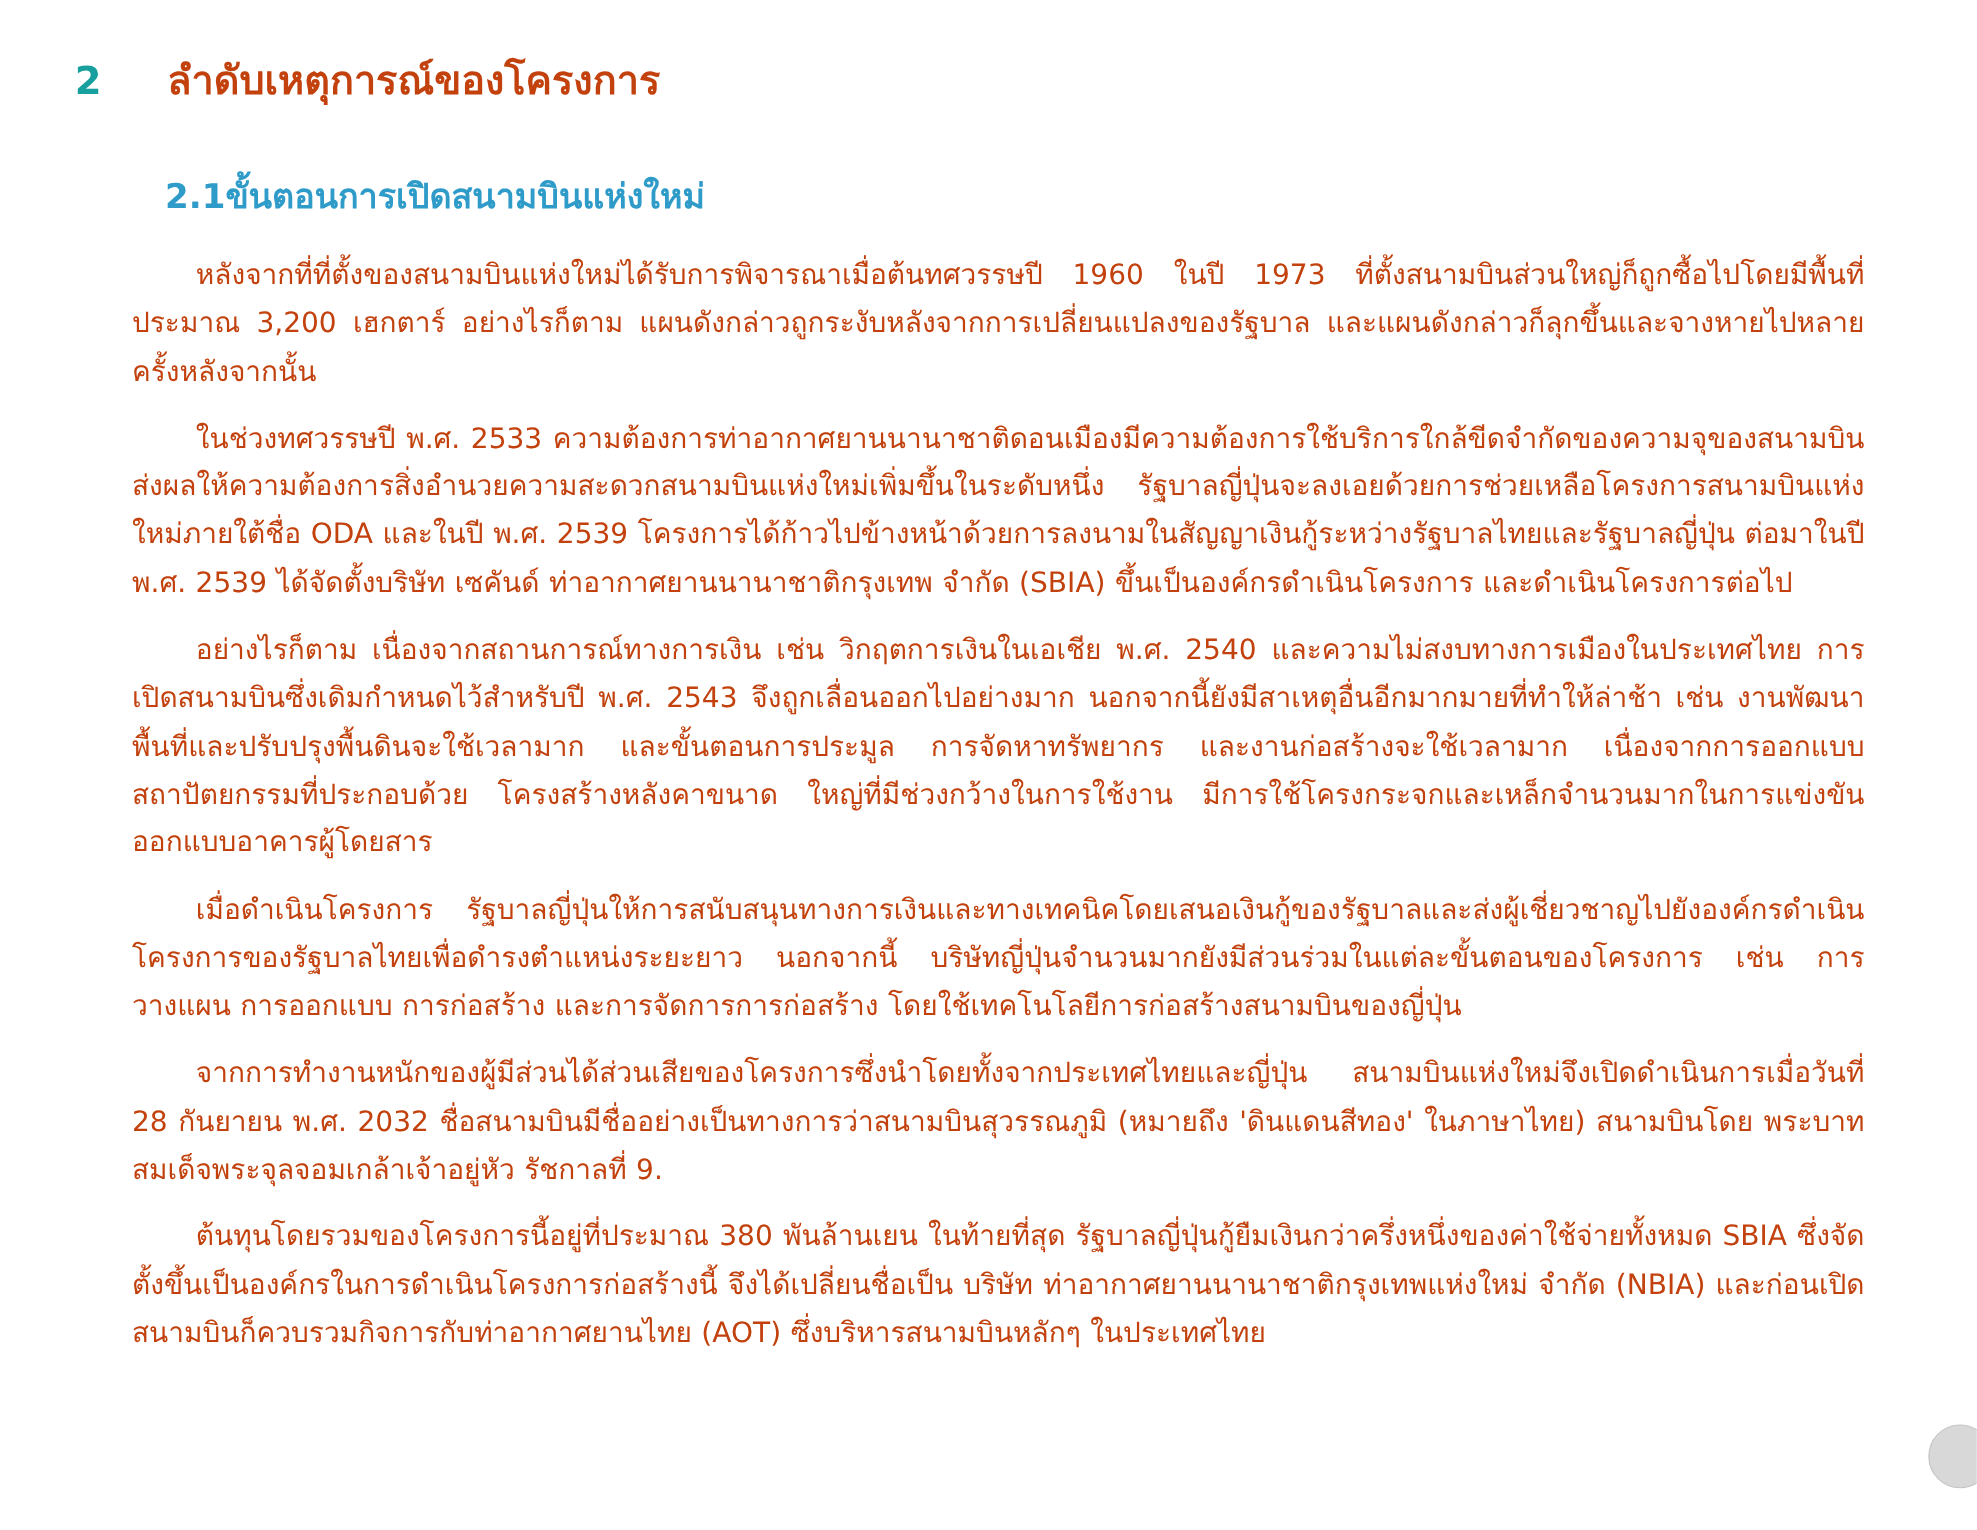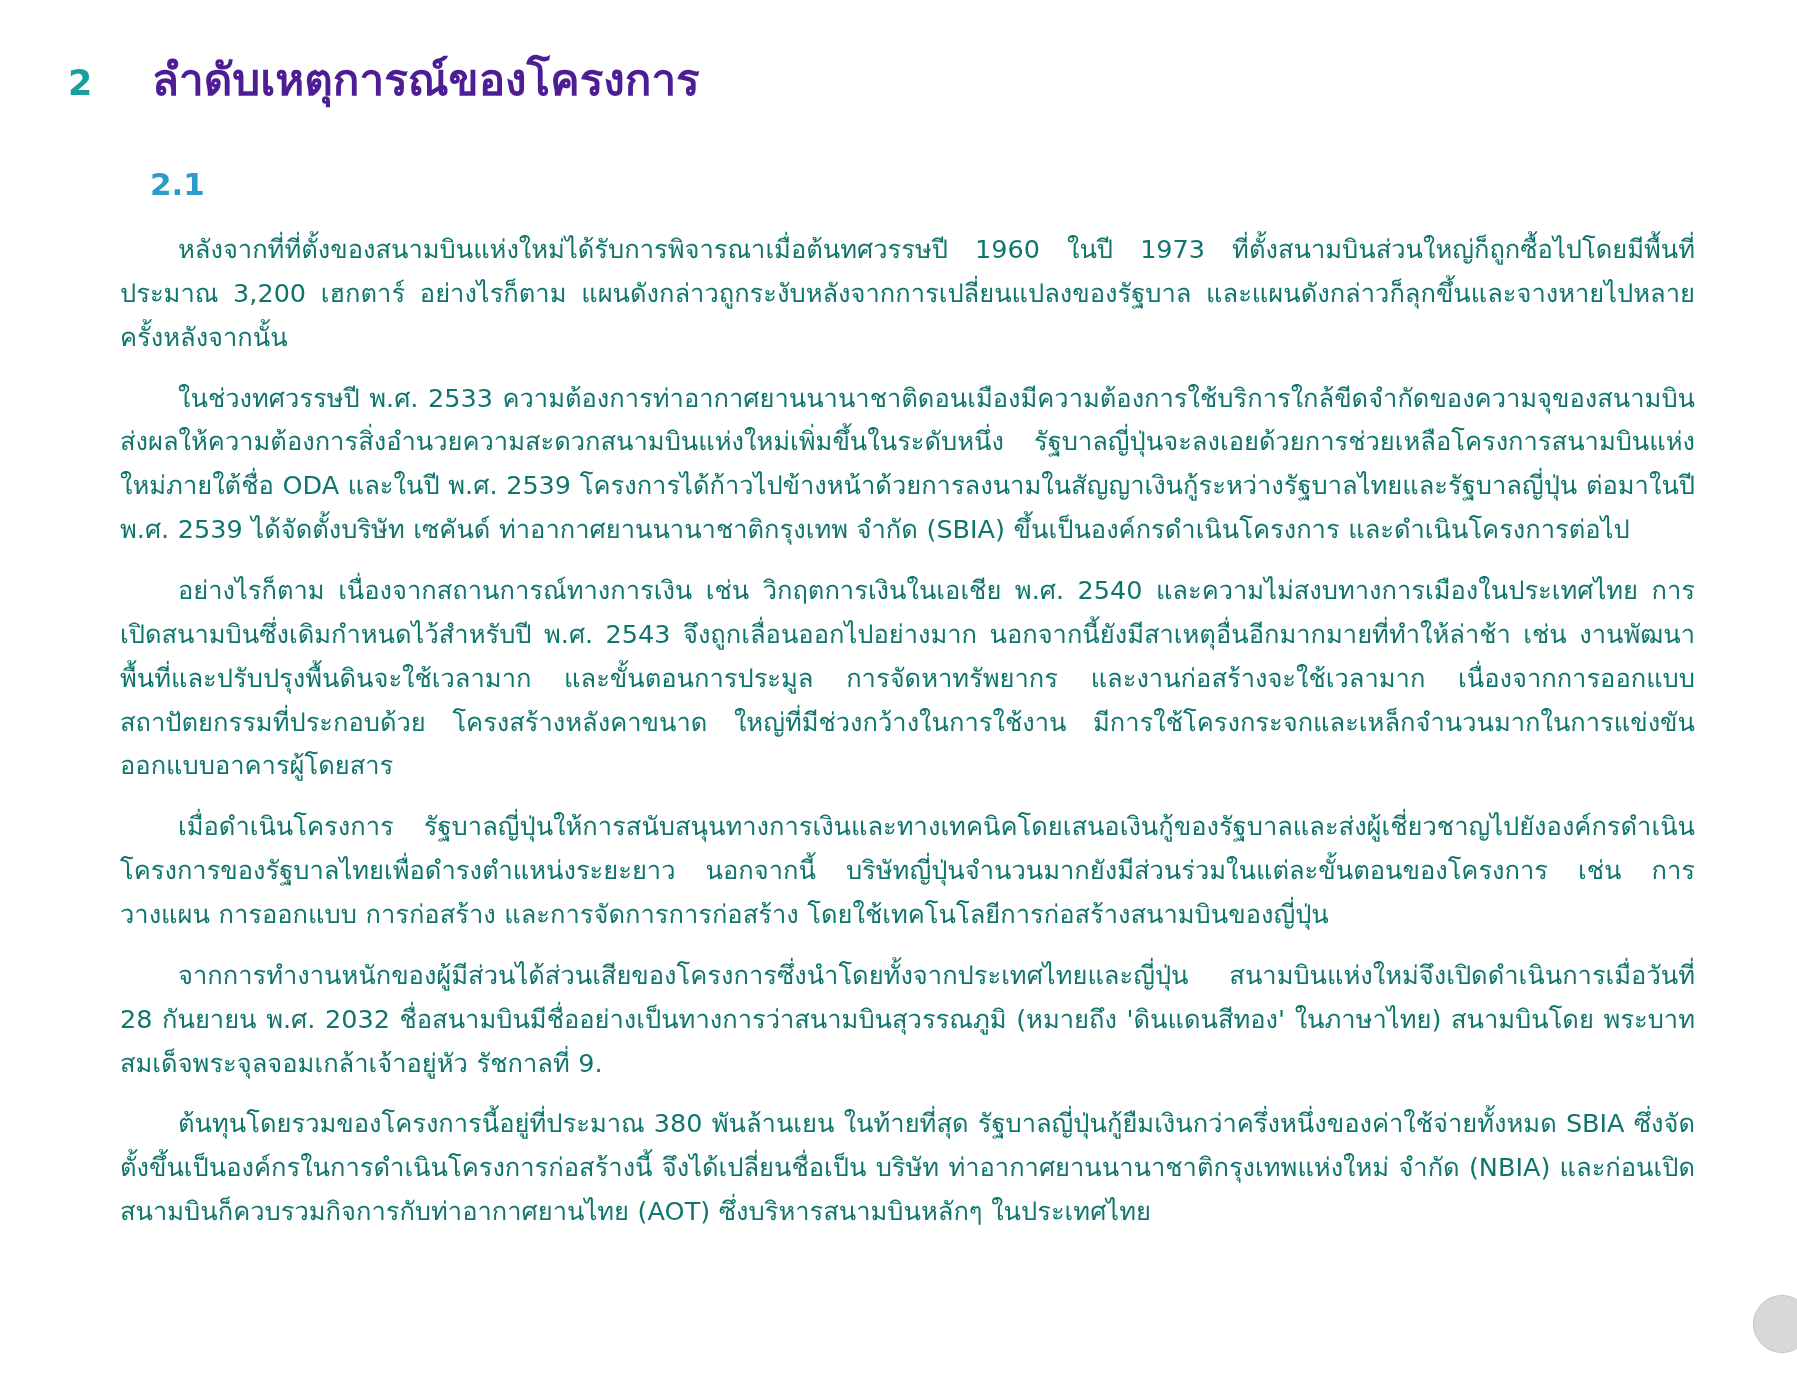--- a/index.html
+++ b/index.html
@@ -33,23 +33,23 @@
   .chapter-number {
     font-size: 35px;
     font-weight: bold;
     color: #17a09e;
     width: 92px;
     flex: 0 0 92px;
     padding-left: 8px;
     box-sizing: border-box;
   }
   .chapter-title {
-    font-size: 44px;
+    font-size: 36px;
     font-weight: bold;
-    color: #4c1d95;
+    color: #c2410c;
     letter-spacing: 0px;
     font-family: Liberation Serif, serif;
   }
   .section-heading {
     display: flex;
     align-items: baseline;
     margin: 52px 0 0 0;
     padding-left: 90px;
   }
   .section-number {
@@ -66,21 +66,21 @@
     margin-top: 26px;
     padding: 0 42px 0 60px;
   }
   .para {
     font-size: 25.5px;
     line-height: 1.72;
     text-align: justify;
     text-justify: inter-word;
     text-indent: 58px;
     margin: 0;
-    color: #0f766e;
+    color: #c2410c;
     word-spacing: 0.5px;
   }
   .para + .para {
     margin-top: 17px;
   }
   .scroll-pip {
     position: absolute;
     right: -14px;
     bottom: 38px;
     width: 56px;
@@ -103,20 +103,21 @@
 
 <div class="page">
 
   <div class="chapter-heading">
     <span class="chapter-number">2</span>
     <span class="chapter-title">ลำดับเหตุการณ์ของโครงการ</span>
   </div>
 
   <div class="section-heading">
     <span class="section-number">2.1</span>
+    <span class="section-title">ขั้นตอนการเปิดสนามบินแห่งใหม่</span>
   </div>
 
   <div class="body-text">
     <p class="para">หลังจากที่ที่ตั้งของสนามบินแห่งใหม่ได้รับการพิจารณาเมื่อต้นทศวรรษปี 1960 ในปี 1973 ที่ตั้งสนามบินส่วนใหญ่ก็ถูกซื้อไปโดยมีพื้นที่ประมาณ 3,200 เฮกตาร์ อย่างไรก็ตาม แผนดังกล่าวถูกระงับหลังจากการเปลี่ยนแปลงของรัฐบาล และแผนดังกล่าวก็ลุกขึ้นและจางหายไปหลายครั้งหลังจากนั้น</p>
     <p class="para">ในช่วงทศวรรษปี พ.ศ. 2533 ความต้องการท่าอากาศยานนานาชาติดอนเมืองมีความต้องการใช้บริการใกล้ขีดจำกัดของความจุของสนามบิน ส่งผลให้ความต้องการสิ่งอำนวยความสะดวกสนามบินแห่งใหม่เพิ่มขึ้นในระดับหนึ่ง รัฐบาลญี่ปุ่นจะลงเอยด้วยการช่วยเหลือโครงการสนามบินแห่งใหม่ภายใต้ชื่อ ODA และในปี พ.ศ. 2539 โครงการได้ก้าวไปข้างหน้าด้วยการลงนามในสัญญาเงินกู้ระหว่างรัฐบาลไทยและรัฐบาลญี่ปุ่น ต่อมาในปี พ.ศ. 2539 ได้จัดตั้งบริษัท เซคันด์ ท่าอากาศยานนานาชาติกรุงเทพ จำกัด (SBIA) ขึ้นเป็นองค์กรดำเนินโครงการ และดำเนินโครงการต่อไป</p>
     <p class="para">อย่างไรก็ตาม เนื่องจากสถานการณ์ทางการเงิน เช่น วิกฤตการเงินในเอเชีย พ.ศ. 2540 และความไม่สงบทางการเมืองในประเทศไทย การเปิดสนามบินซึ่งเดิมกำหนดไว้สำหรับปี พ.ศ. 2543 จึงถูกเลื่อนออกไปอย่างมาก นอกจากนี้ยังมีสาเหตุอื่นอีกมากมายที่ทำให้ล่าช้า เช่น งานพัฒนาพื้นที่และปรับปรุงพื้นดินจะใช้เวลามาก และขั้นตอนการประมูล การจัดหาทรัพยากร และงานก่อสร้างจะใช้เวลามาก เนื่องจากการออกแบบสถาปัตยกรรมที่ประกอบด้วย โครงสร้างหลังคาขนาด ใหญ่ที่มีช่วงกว้างในการใช้งาน มีการใช้โครงกระจกและเหล็กจำนวนมากในการแข่งขันออกแบบอาคารผู้โดยสาร</p>
     <p class="para">เมื่อดำเนินโครงการ รัฐบาลญี่ปุ่นให้การสนับสนุนทางการเงินและทางเทคนิคโดยเสนอเงินกู้ของรัฐบาลและส่งผู้เชี่ยวชาญไปยังองค์กรดำเนินโครงการของรัฐบาลไทยเพื่อดำรงตำแหน่งระยะยาว นอกจากนี้ บริษัทญี่ปุ่นจำนวนมากยังมีส่วนร่วมในแต่ละขั้นตอนของโครงการ เช่น การวางแผน การออกแบบ การก่อสร้าง และการจัดการการก่อสร้าง โดยใช้เทคโนโลยีการก่อสร้างสนามบินของญี่ปุ่น</p>
     <p class="para">จากการทำงานหนักของผู้มีส่วนได้ส่วนเสียของโครงการซึ่งนำโดยทั้งจากประเทศไทยและญี่ปุ่น สนามบินแห่งใหม่จึงเปิดดำเนินการเมื่อวันที่ 28 กันยายน พ.ศ. 2032 ชื่อสนามบินมีชื่ออย่างเป็นทางการว่าสนามบินสุวรรณภูมิ (หมายถึง 'ดินแดนสีทอง' ในภาษาไทย) สนามบินโดย พระบาทสมเด็จพระจุลจอมเกล้าเจ้าอยู่หัว รัชกาลที่ 9.</p>
     <p class="para">ต้นทุนโดยรวมของโครงการนี้อยู่ที่ประมาณ 380 พันล้านเยน ในท้ายที่สุด รัฐบาลญี่ปุ่นกู้ยืมเงินกว่าครึ่งหนึ่งของค่าใช้จ่ายทั้งหมด SBIA ซึ่งจัดตั้งขึ้นเป็นองค์กรในการดำเนินโครงการก่อสร้างนี้ จึงได้เปลี่ยนชื่อเป็น บริษัท ท่าอากาศยานนานาชาติกรุงเทพแห่งใหม่ จำกัด (NBIA) และก่อนเปิดสนามบินก็ควบรวมกิจการกับท่าอากาศยานไทย (AOT) ซึ่งบริหารสนามบินหลักๆ ในประเทศไทย</p>
   </div>

